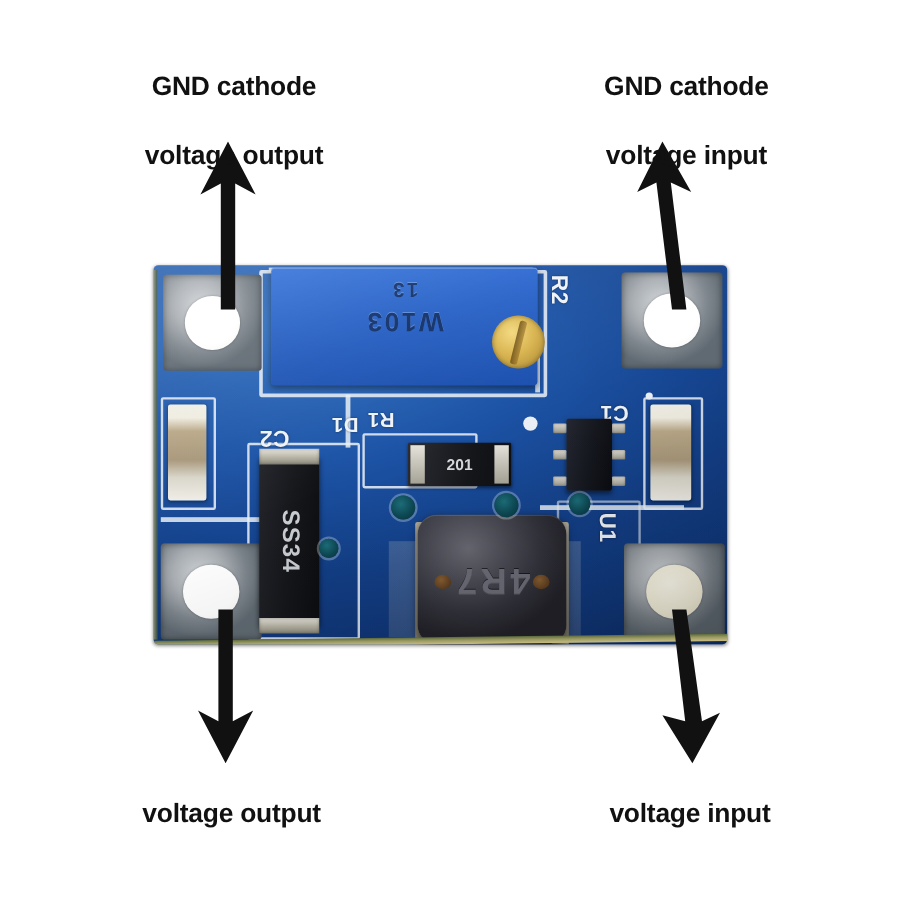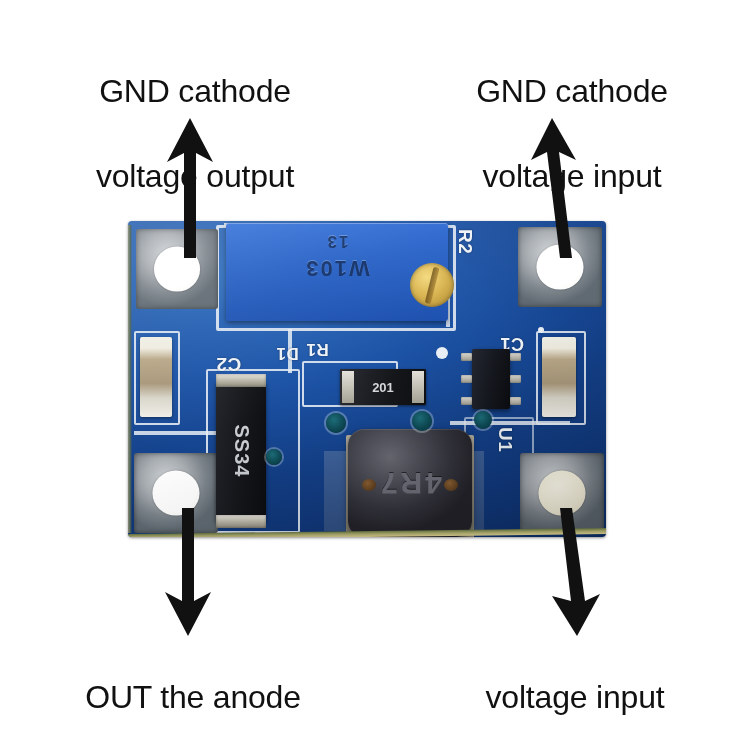--- a/index.html
+++ b/index.html
@@ -8,23 +8,23 @@
     background:#ffffff;
     font-family:"Liberation Sans", sans-serif;
     overflow:hidden;
     position:relative;
   }
   #stage{position:absolute;inset:0;width:750px;height:750px;}
 
   
   .label{
     position:absolute;
-    font-weight:normal;
+    font-weight:bold;
     color:#111111;
-    font-size:32px;
+    font-size:22px;
     line-height:1.32;
     letter-spacing:-0.2px;
     text-align:center;
     white-space:pre-line;
     -webkit-font-smoothing:antialiased;
   }
   .lbl-tl{left:40px; top:28px; width:310px;}
   .lbl-tr{left:412px;top:28px; width:320px;}
   .lbl-bl{left:34px; top:634px;width:318px;}
   .lbl-br{left:420px;top:634px;width:310px;}
@@ -355,21 +355,20 @@
     <div>GND cathode</div>
     <div>voltage output</div>
   </div>
 
   <div class="label lbl-tr">
     <div>GND cathode</div>
     <div>voltage input</div>
   </div>
 
   <div class="label lbl-bl">
-    <div>OUT the anode</div>
     <div>voltage output</div>
   </div>
 
   <div class="label lbl-br">
     <div>voltage input</div>
   </div>
 
 </div>
 
 </body></html>

